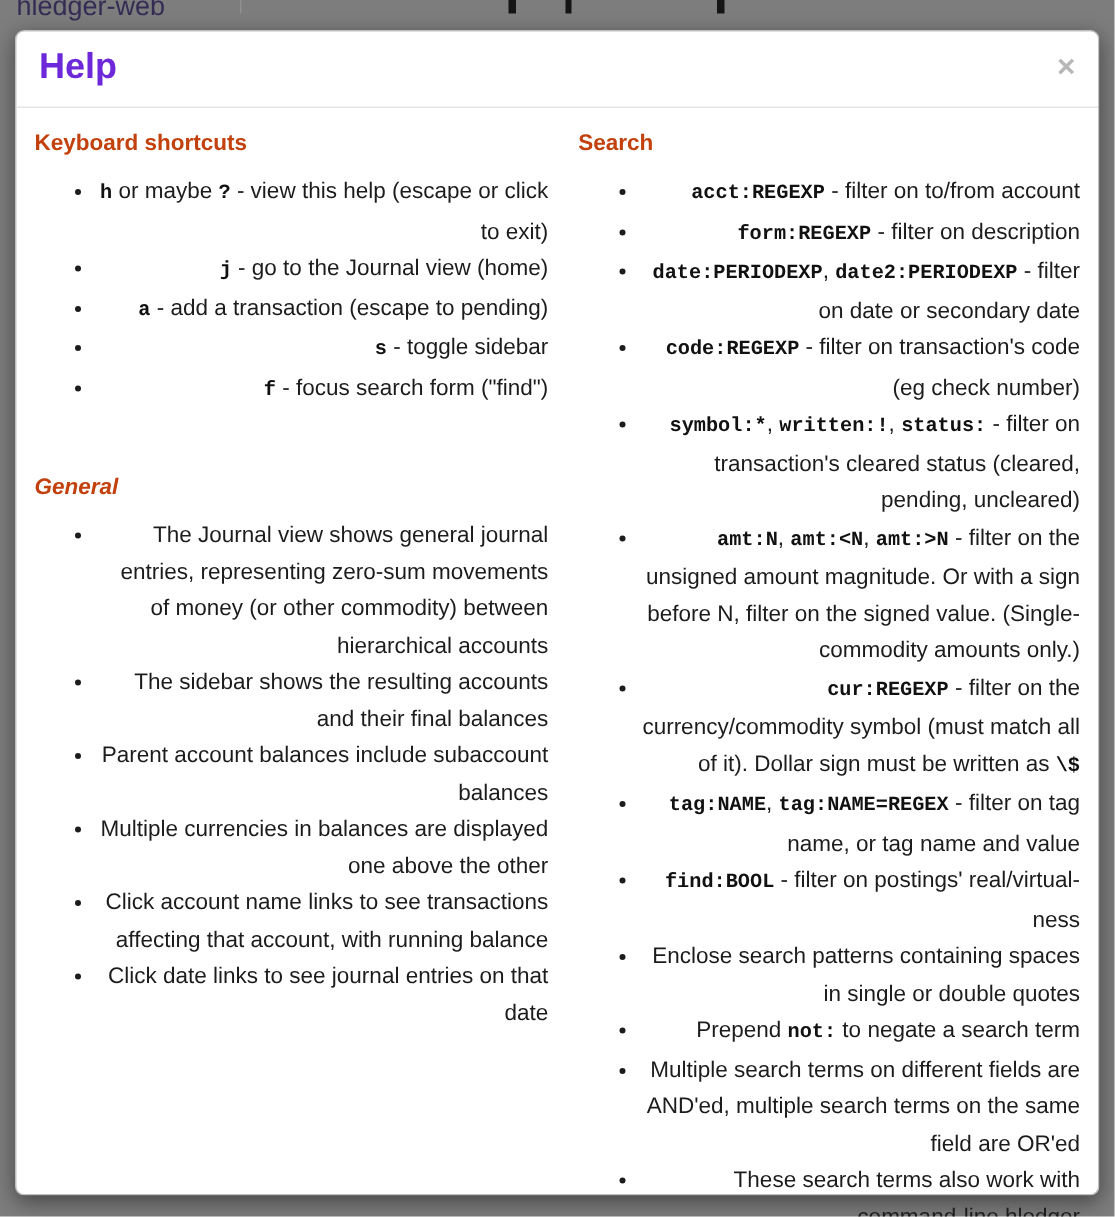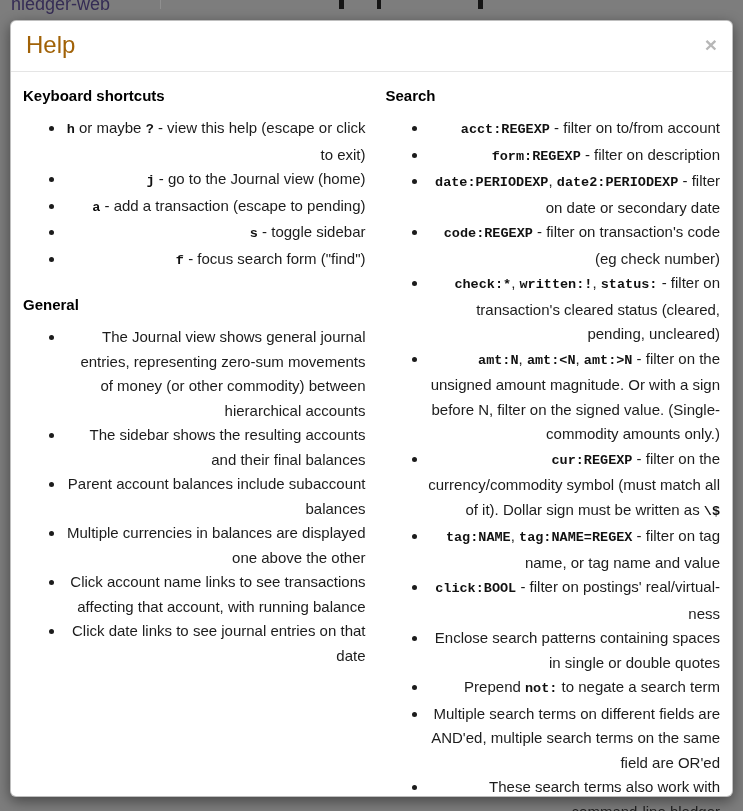--- a/index.html
+++ b/index.html
@@ -26,35 +26,35 @@
     position:absolute;left:10px;top:20px;width:723px;height:777px;
     background:#fff;border:1px solid rgba(0,0,0,.25);border-radius:6px;
     box-shadow:0 4px 14px rgba(0,0,0,.45);
     box-sizing:border-box;
   }
   .modal-header{
     padding:9px 15px 11px;border-bottom:1px solid #e5e5e5;
     display:flex;align-items:flex-start;
   }
   .modal-title{
-    font-size:24px;line-height:30px;font-weight:400;color:#a16207;margin:0;flex:1;
+    font-size:24px;line-height:30px;font-weight:700;color:#6d28d9;margin:0;flex:1;
   }
   .close-btn{
     background:none;border:0;padding:0;margin:4px 0 0 0;cursor:pointer;
     font-size:21px;line-height:1;font-weight:bold;color:#b7b7b7;
     font-family:"Liberation Sans",sans-serif;
   }
   .modal-body{padding:12px 12px 10px;display:flex;}
   .col{width:50%;box-sizing:border-box;}
   .col-left{padding-right:6px;}
   .col-right{padding-left:14px;}
   .help-heading{
-    font-weight:bold;font-size:15px;line-height:24px;margin:0 0 8px;color:#000000;
+    font-weight:bold;font-size:15px;line-height:24px;margin:0 0 8px;color:#c2410c;
   }
-  .help-section + .help-section .help-heading{margin-top:20px;}
+  .help-section + .help-section .help-heading{margin-top:40px;font-style:italic;}
   ul.help-list{margin:0 0 10px;padding:0 0 0 42px;list-style:disc;}
   ul.help-list li{
     font-size:15px;line-height:24.5px;color:#1c1c1c;text-align:right;
   }
   code.kw{
     font-family:"Liberation Mono",monospace;
     font-weight:bold;font-size:0.9em;color:#111;
   }
 </style>
 </head>
@@ -98,25 +98,25 @@
         </div>
       </div>
     <div class="col col-right">
         <div class="help-section">
           <p class="help-heading">Search</p>
           <ul class="help-list">
             <li><code class="kw">acct:REGEXP</code><span> - filter on to/from account</span></li>
             <li><code class="kw">form:REGEXP</code><span> - filter on description</span></li>
             <li><code class="kw">date:PERIODEXP</code><span>, </span><code class="kw">date2:PERIODEXP</code><span> - filter on date or secondary date</span></li>
             <li><code class="kw">code:REGEXP</code><span> - filter on transaction's code (eg check number)</span></li>
-            <li><code class="kw">check:*</code><span>, </span><code class="kw">written:!</code><span>, </span><code class="kw">status:</code><span> - filter on transaction's cleared status (cleared, pending, uncleared)</span></li>
+            <li><code class="kw">symbol:*</code><span>, </span><code class="kw">written:!</code><span>, </span><code class="kw">status:</code><span> - filter on transaction's cleared status (cleared, pending, uncleared)</span></li>
             <li><code class="kw">amt:N</code><span>, </span><code class="kw">amt:&lt;N</code><span>, </span><code class="kw">amt:&gt;N</code><span> - filter on the unsigned amount magnitude. Or with a sign before N, filter on the signed value. (Single-commodity amounts only.)</span></li>
             <li><code class="kw">cur:REGEXP</code><span> - filter on the currency/commodity symbol (must match all of it). Dollar sign must be written as </span><code class="kw">\$</code></li>
             <li><code class="kw">tag:NAME</code><span>, </span><code class="kw">tag:NAME=REGEX</code><span> - filter on tag name, or tag name and value</span></li>
-            <li><code class="kw">click:BOOL</code><span> - filter on postings' real/virtual-ness</span></li>
+            <li><code class="kw">find:BOOL</code><span> - filter on postings' real/virtual-ness</span></li>
             <li><span>Enclose search patterns containing spaces in single or double quotes</span></li>
             <li><span>Prepend </span><code class="kw">not:</code><span> to negate a search term</span></li>
             <li><span>Multiple search terms on different fields are AND'ed, multiple search terms on the same field are OR'ed</span></li>
             <li><span>These search terms also work with command-line hledger</span></li>
           </ul>
         </div>
       </div>
   </div>
 </div>
 

